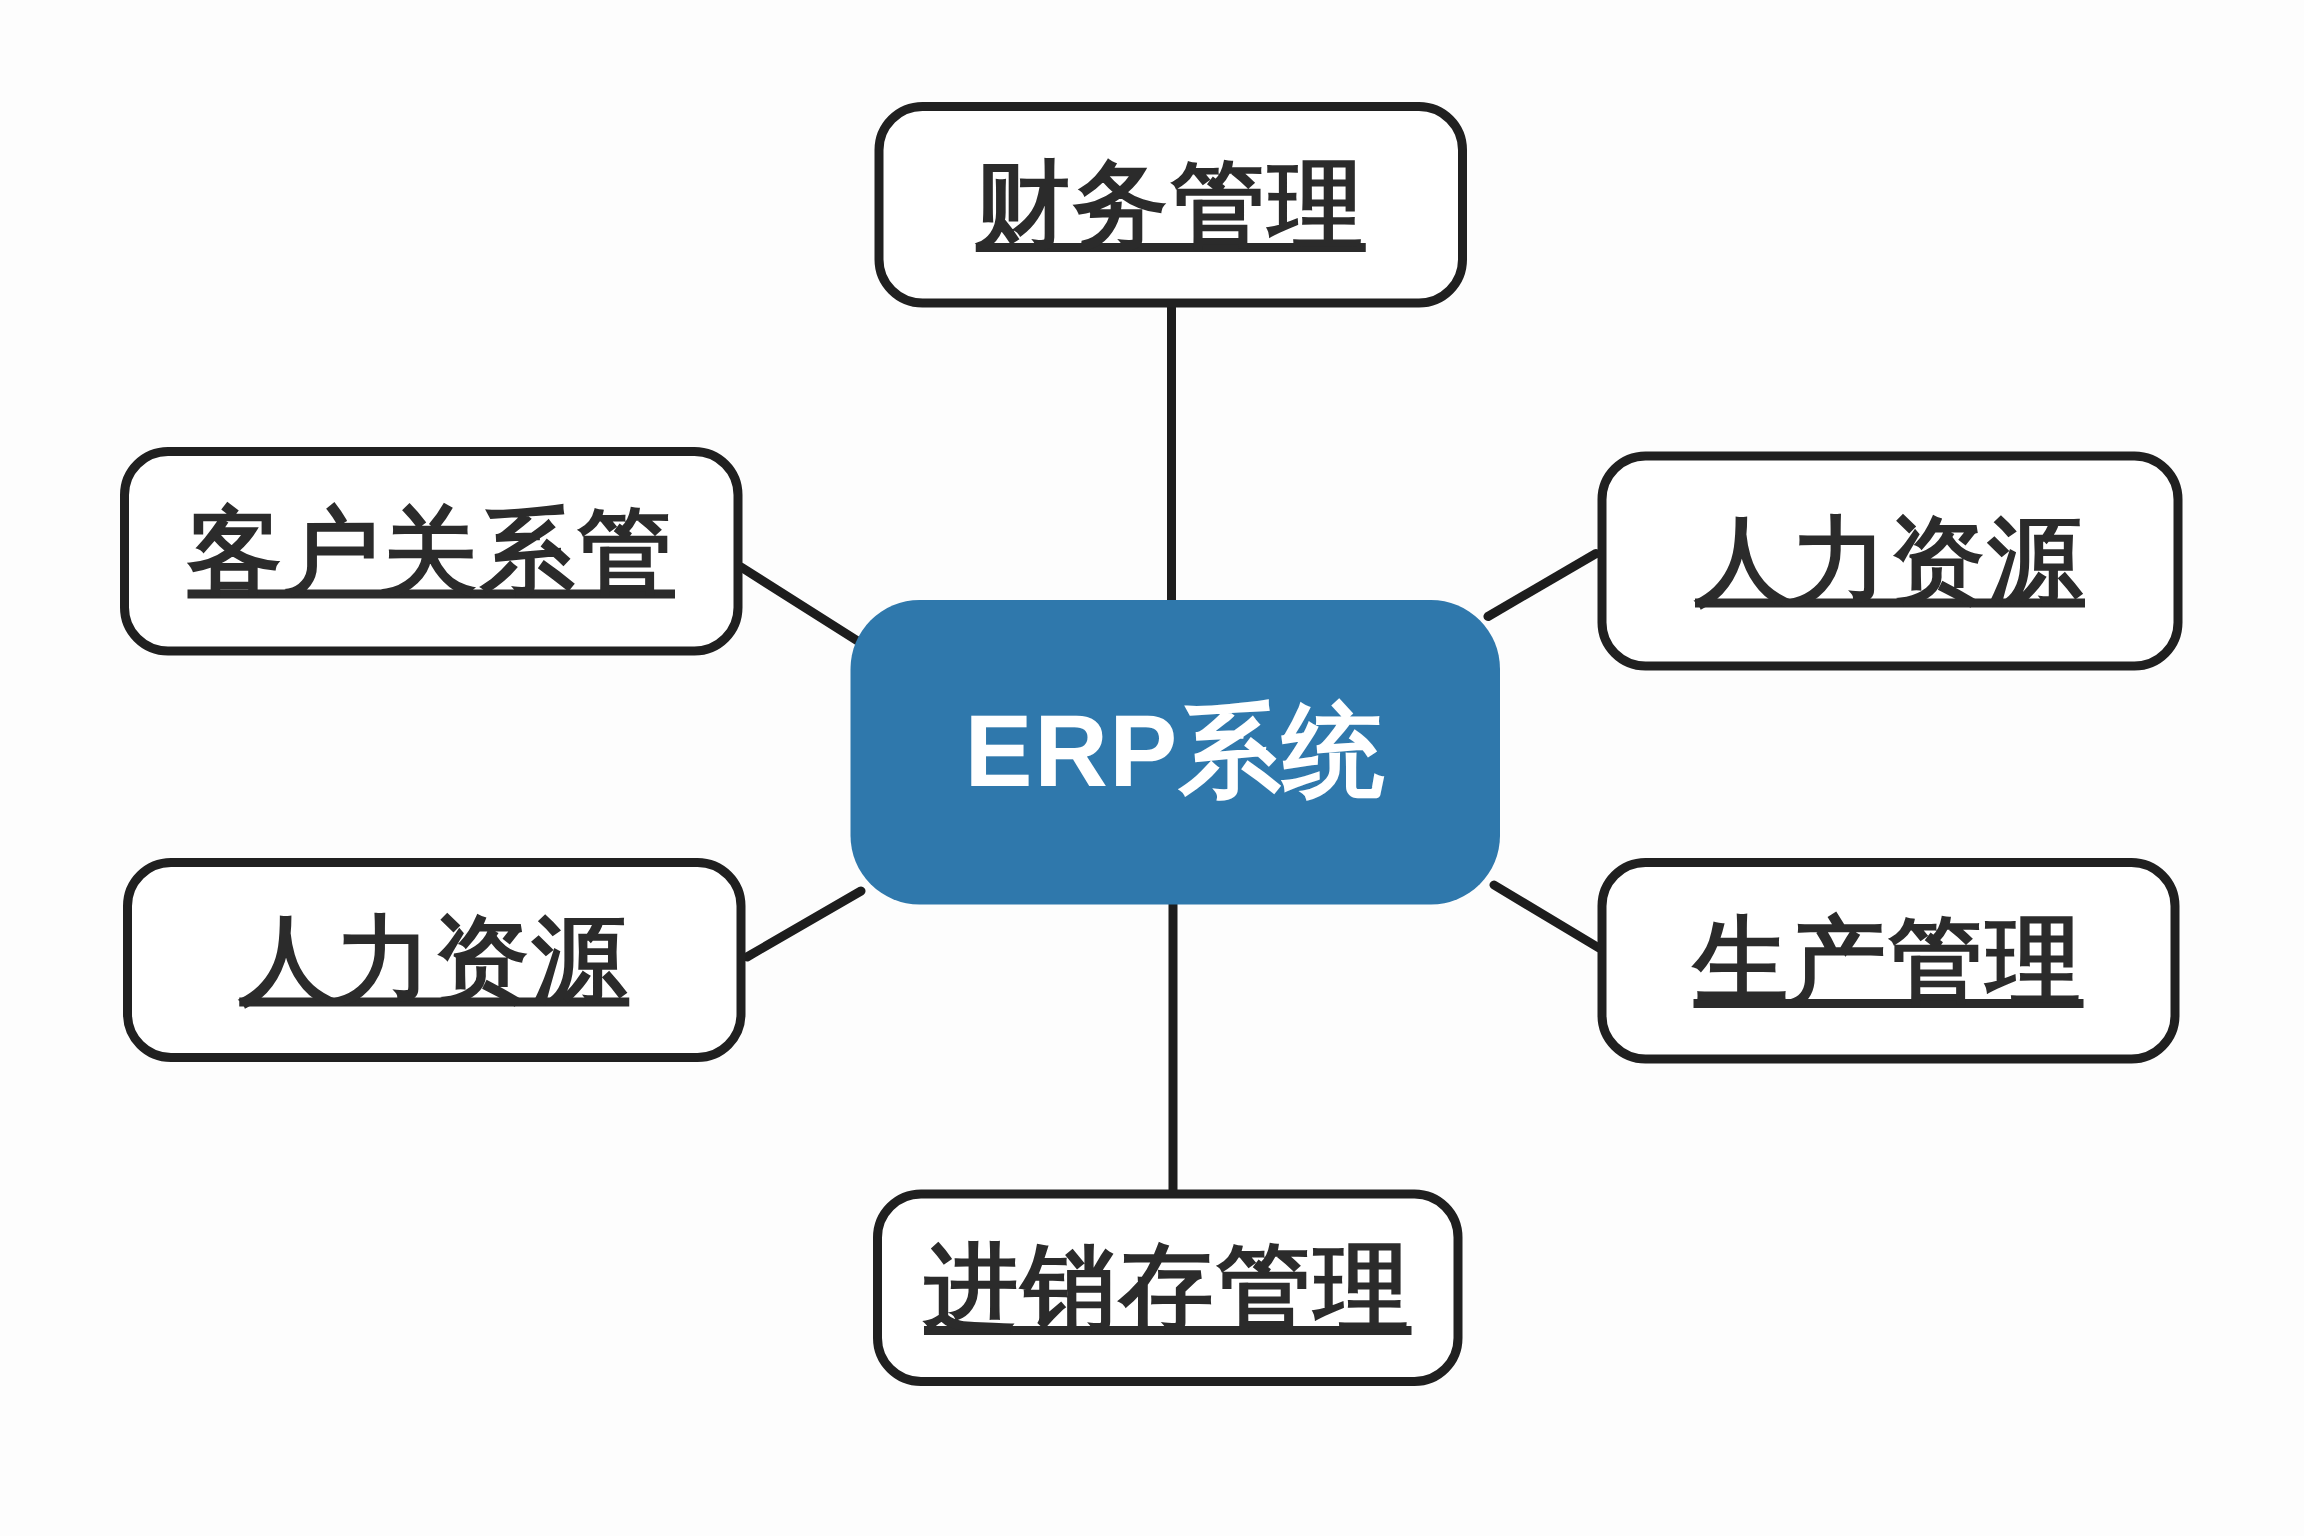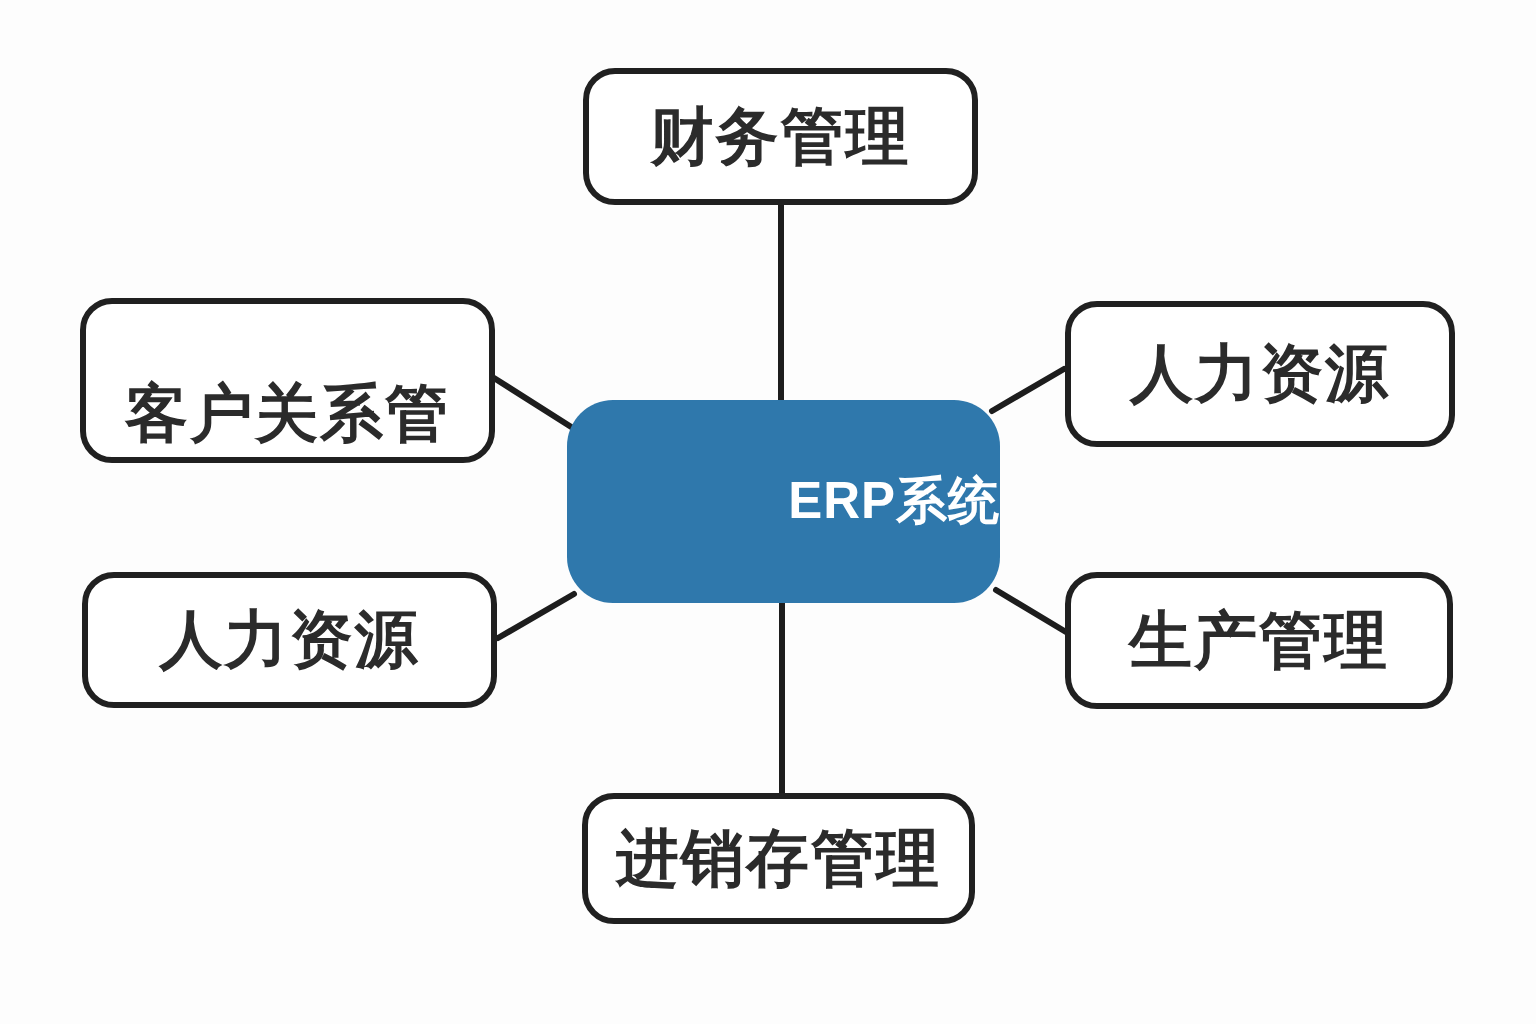--- a/index.html
+++ b/index.html
@@ -41,41 +41,42 @@
     align-items: center;
     justify-content: center;
     background: var(--node-bg);
     border: 6px solid var(--node-border);
     border-radius: 32px;
     color: var(--node-text);
     font-size: 63px;
     font-weight: 700;
     letter-spacing: 2px;
     white-space: nowrap;
+    text-decoration: underline;
   }
   .node-finance    { left: 583px;  top: 68px;  width: 395px; height: 137px; }
-  .node-crm        { left: 80px;   top: 298px; width: 415px; height: 165px; align-items: flex-end; }
+  .node-crm        { left: 80px;   top: 298px; width: 415px; height: 139px; }
   .node-hr         { left: 1065px; top: 301px; width: 390px; height: 146px; }
   .node-scm        { left: 82px;   top: 572px; width: 415px; height: 136px; }
   .node-production { left: 1065px; top: 572px; width: 388px; height: 137px; }
   .node-inventory  { left: 582px;  top: 793px; width: 393px; height: 131px; }
   .node-center {
     position: absolute;
     left: 567px;
     top: 400px;
     width: 433px;
     height: 203px;
     display: flex;
     align-items: center;
-    justify-content: flex-end;
+    justify-content: center;
     background: var(--center-bg);
     border: none;
     border-radius: 46px;
     color: var(--center-text);
-    font-size: 51px;
+    font-size: 68px;
     font-weight: 800;
     letter-spacing: 1px;
     white-space: nowrap;
   }
 </style>
 </head>
 <body>
 
 <div class="canvas">
 

